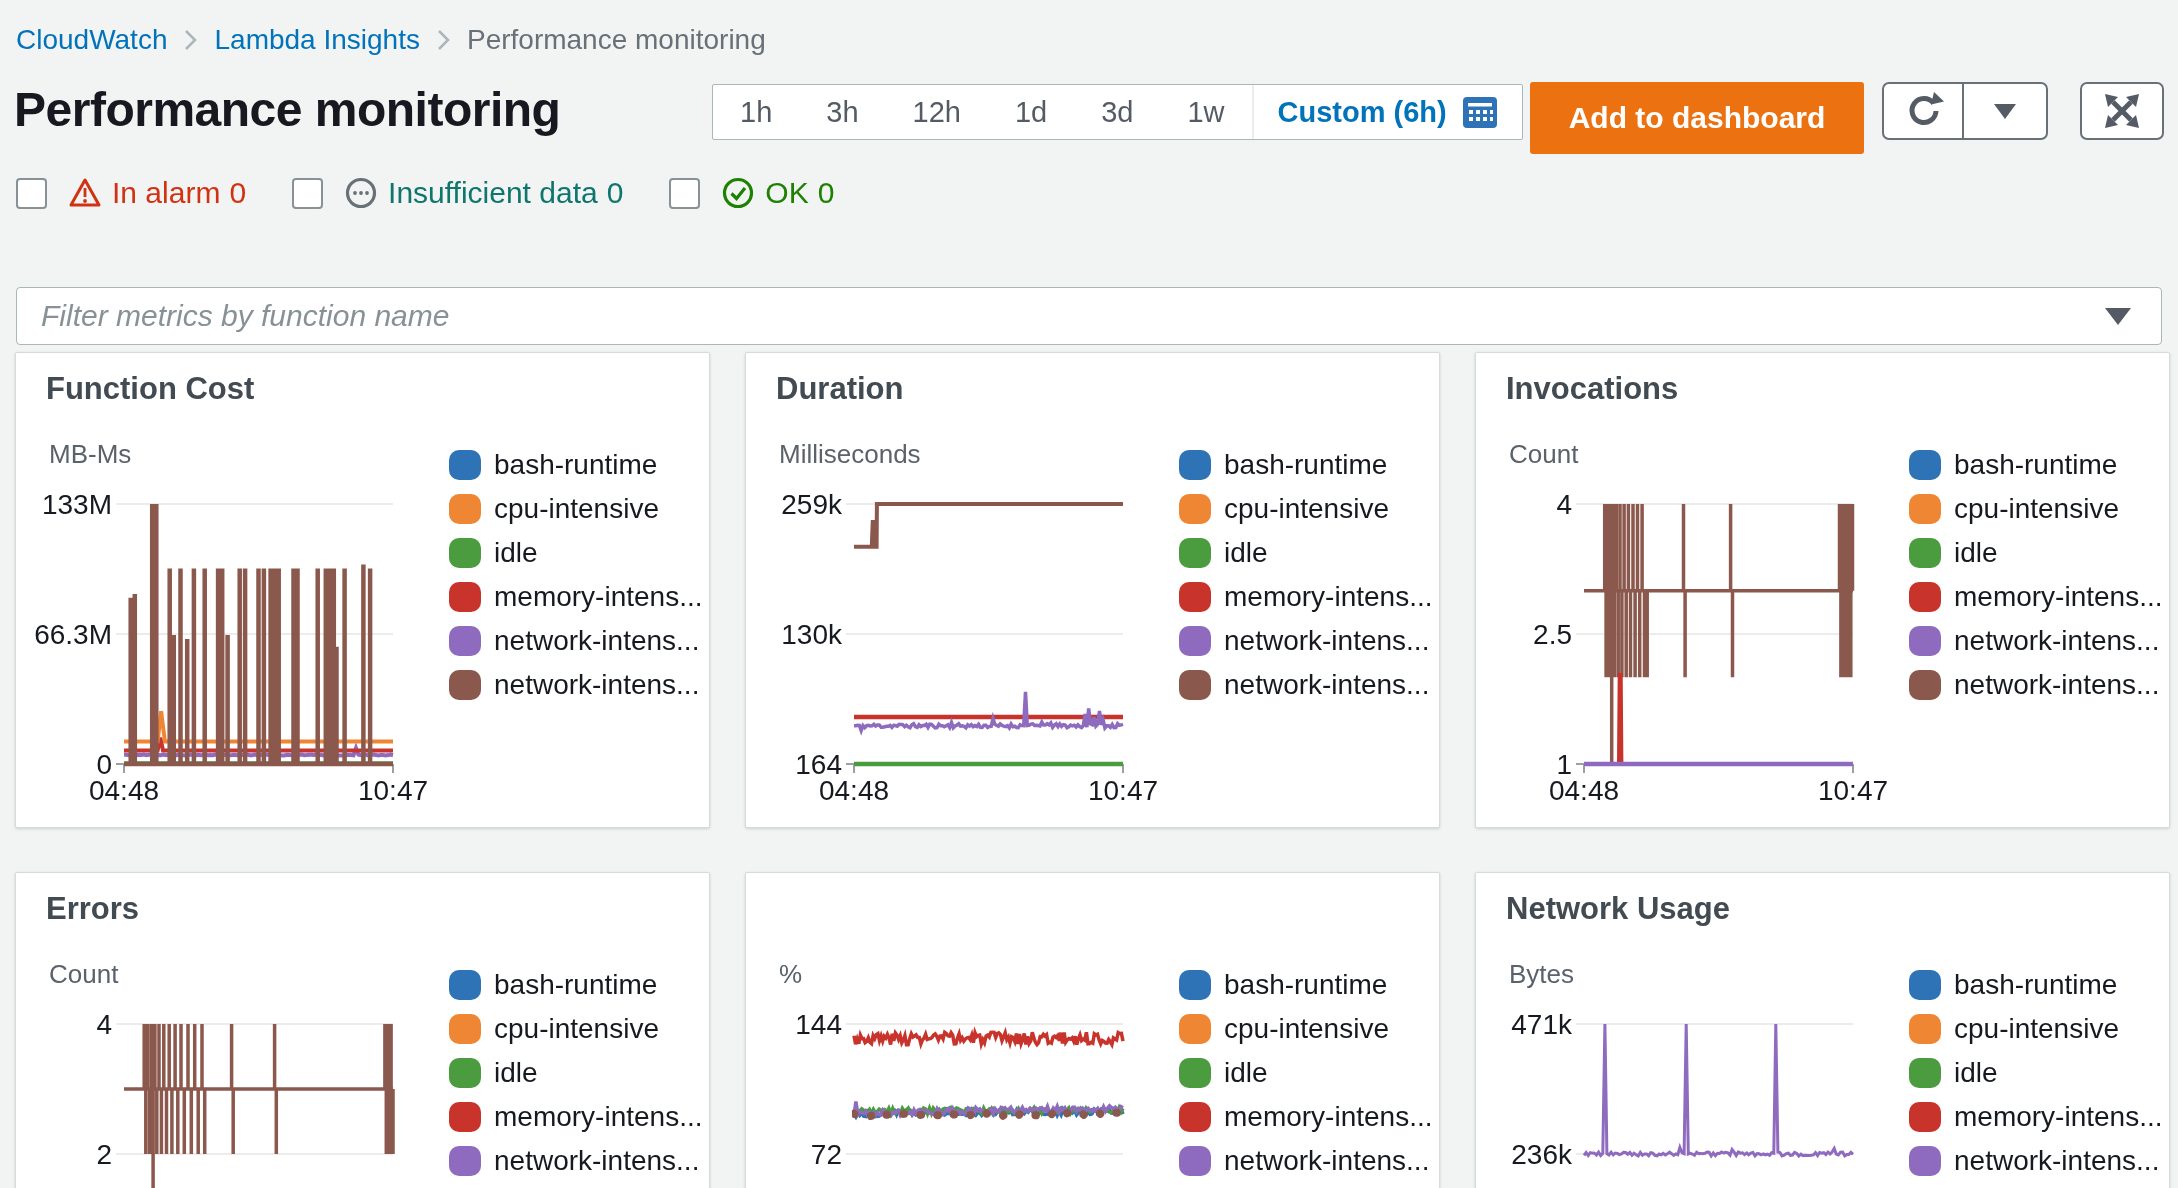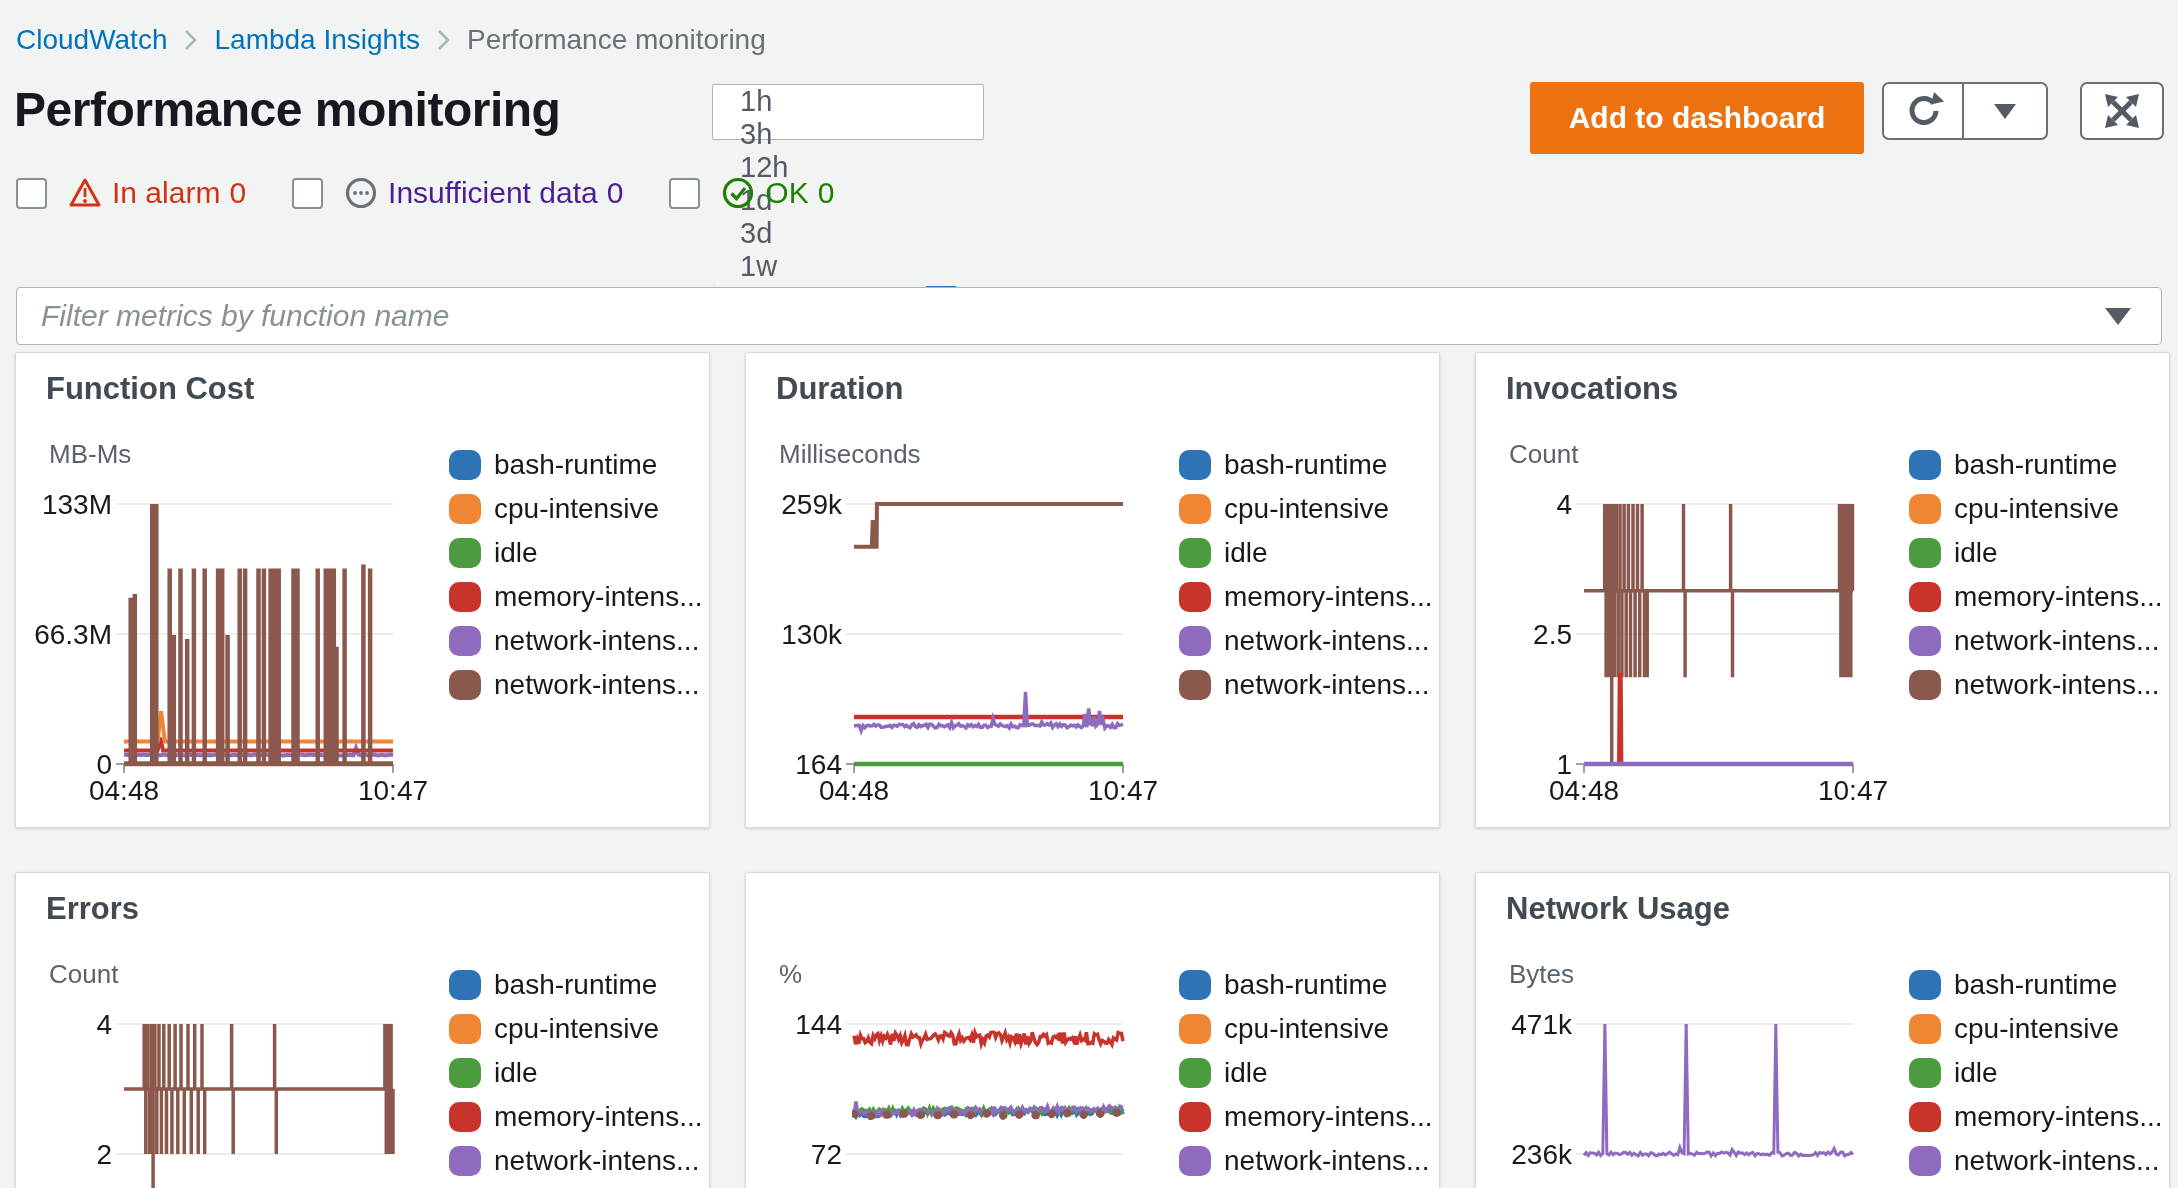--- a/index.html
+++ b/index.html
@@ -6,21 +6,21 @@
   .page{position:relative;width:2178px;height:1188px;overflow:hidden;background:#f2f3f3;
         font-family:"Liberation Sans",sans-serif;color:#16191f;}
   
   .breadcrumb{position:absolute;left:16px;top:24px;display:flex;align-items:center;gap:17px;font-size:28px;}
   .bc-link{color:#0073bb;cursor:pointer;}
   .bc-cur{color:#687078;}
   
   .page-title{position:absolute;left:14px;top:82px;margin:0;font-size:48px;font-weight:700;color:#16191f;letter-spacing:-0.5px;}
   
   .time-ctl{position:absolute;left:712px;top:84px;height:56px;background:#fff;border:1px solid #aab7b8;
-            border-radius:2px;display:flex;align-items:stretch;box-sizing:border-box;flex-direction:column;}
+            border-radius:2px;display:flex;align-items:stretch;box-sizing:border-box;}
   .t-opt{display:flex;align-items:center;padding:0 27px;font-size:29px;color:#545b64;cursor:pointer;}
   .t-custom{display:flex;align-items:center;gap:15px;border-left:2px solid #eaeded;padding:0 24px;
             color:#0073bb;font-weight:700;font-size:29px;cursor:pointer;}
   
   .add-btn{position:absolute;left:1530px;top:82px;width:334px;height:72px;background:#ec7211;color:#fff;
            font-size:30px;font-weight:700;border:none;border-radius:3px;display:flex;align-items:center;
            justify-content:center;cursor:pointer;font-family:inherit;}
   .icon-btn{position:absolute;top:82px;height:58px;background:#fff;border:2px solid #687078;
             display:flex;align-items:center;justify-content:center;box-sizing:border-box;cursor:pointer;}
   .btn-refresh{left:1882px;width:84px;border-radius:7px 0 0 7px;}
@@ -29,21 +29,21 @@
   .caret{width:0;height:0;border-left:11px solid transparent;border-right:11px solid transparent;
          border-top:15px solid #545b64;}
   
   .alarm-row{position:absolute;left:16px;top:176px;display:flex;align-items:center;gap:46px;font-size:30px;}
   .af{display:flex;align-items:center;}
   .af .cb{width:31px;height:31px;border:2px solid #879196;border-radius:4px;background:#fff;
           margin-right:21px;box-sizing:border-box;cursor:pointer;}
   .af .ic{margin-right:10px;display:flex;align-items:center;}
   .af .cnt{margin-left:9px;}
   .af-alarm{color:#d13212;}
-  .af-insuf{color:#4c1d95;}
+  .af-insuf{color:#0f766e;}
   .af-ok{color:#1d8102;}
   
   .filter{position:absolute;left:16px;top:254px;width:2146px;height:58px;background:#fff;
           border:1px solid #aab7b8;border-radius:4px;box-sizing:border-box;display:flex;align-items:center;margin-top:33px;}
   .filter input{flex:1;border:none;outline:none;font-size:30px;font-style:italic;padding:0 24px;
                 color:#16191f;background:transparent;font-family:inherit;}
   .filter input::placeholder{color:#879196;}
   .f-caret{width:0;height:0;border-left:13px solid transparent;border-right:13px solid transparent;
            border-top:17px solid #545b64;margin-right:30px;cursor:pointer;}
   

